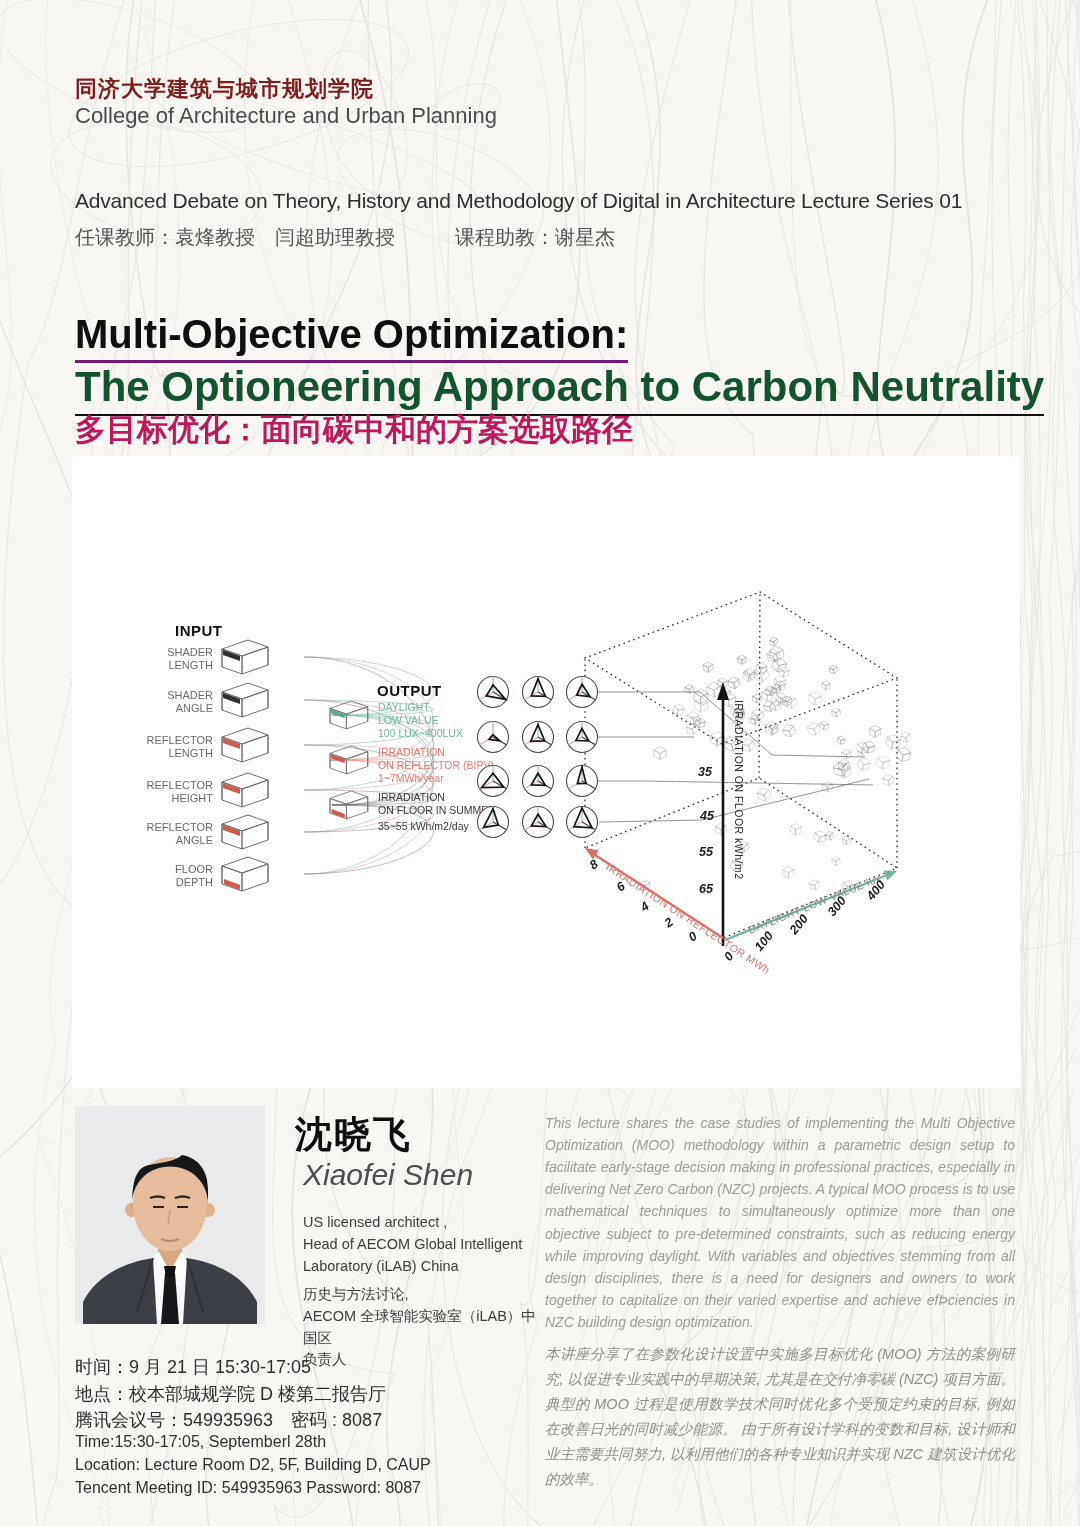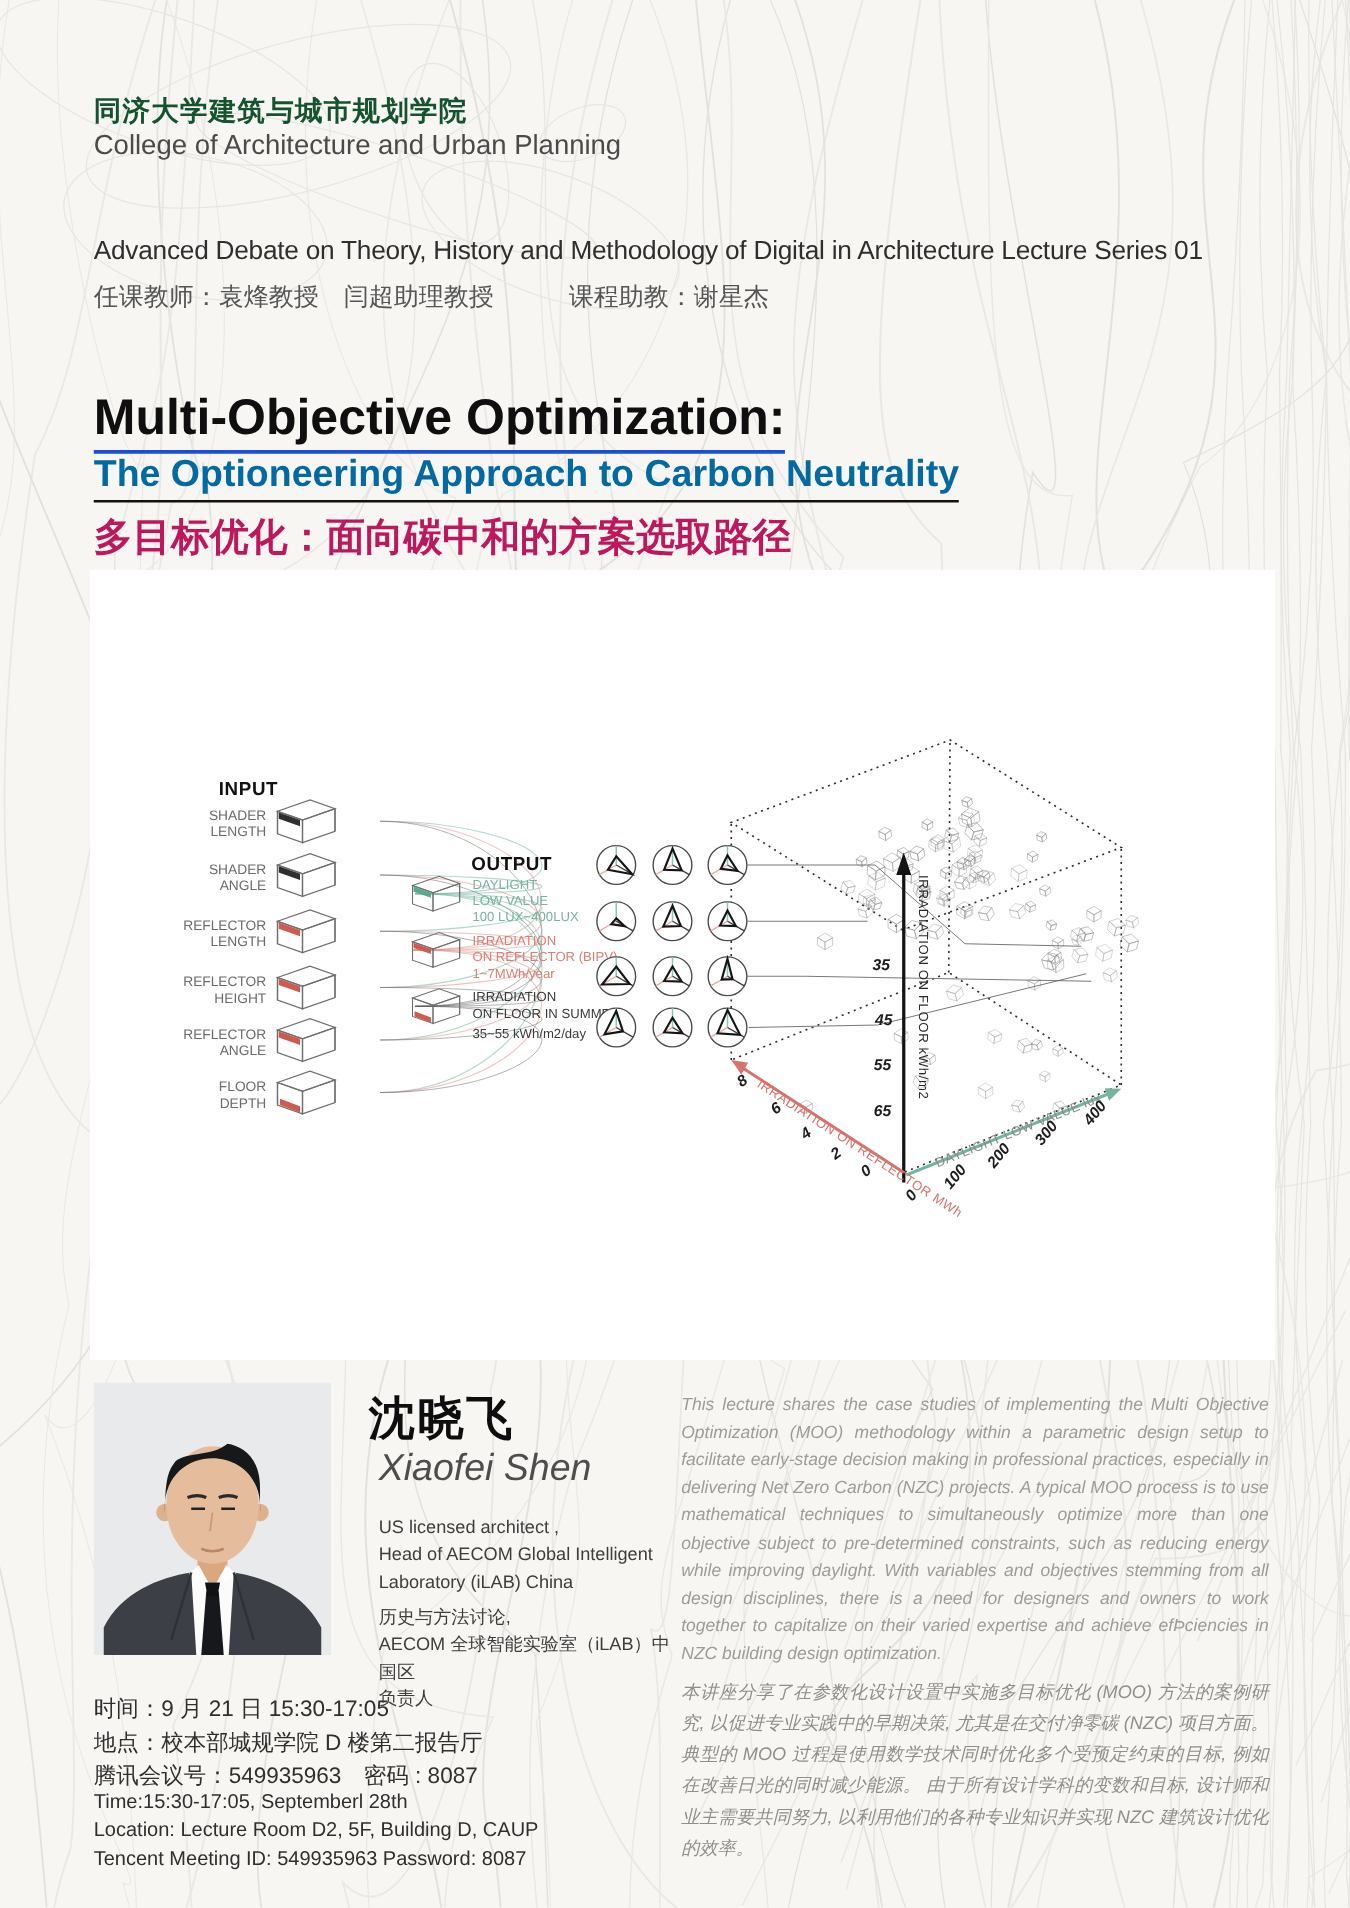--- a/index.html
+++ b/index.html
@@ -3,30 +3,30 @@
 <meta charset="utf-8">
 <style>
   html,body{margin:0;padding:0;}
   body{width:1080px;height:1526px;position:relative;overflow:hidden;
        background:#f7f6f3;font-family:"Liberation Sans","DejaVu Sans",sans-serif;color:#222;}
   .abs{position:absolute;}
   #texture{position:absolute;left:0;top:0;z-index:0;}
   .fig-bg{left:72px;top:456px;width:948px;height:632px;background:#ffffff;z-index:1;}
   #fig{left:72px;top:456px;z-index:2;}
   
-  .school-cn{left:75px;top:74px;font-size:22px;font-weight:600;color:#14532d;letter-spacing:1px;z-index:2;}
+  .school-cn{left:75px;top:74px;font-size:22px;font-weight:600;color:#7f1d1d;letter-spacing:1px;z-index:2;}
   .school-en{left:75px;top:103px;font-size:22px;font-weight:400;color:#4a4a4a;z-index:2;}
   .series-row{left:75px;top:138px;display:flex;gap:62px;z-index:2;}
   .series-cn,.series-num{font-size:33px;font-weight:800;color:#1b1b1b;letter-spacing:1px;}
   .series-en{left:75px;top:189px;font-size:21px;color:#2e2e2e;letter-spacing:-0.2px;z-index:2;}
   .teachers{left:75px;top:224px;font-size:20px;color:#555;font-weight:500;z-index:2;}
   
   .title1{left:75px;top:312px;font-size:40px;font-weight:800;color:#0f0f0f;z-index:2;}
-  .title1 span{border-bottom:3px solid #1d4ed8;padding-bottom:3px;display:inline-block;}
-  .title2{left:75px;top:363px;font-size:30px;font-weight:800;color:#0369a1;z-index:2;}
+  .title1 span{border-bottom:3px solid #701a75;padding-bottom:3px;display:inline-block;}
+  .title2{left:75px;top:363px;font-size:42px;font-weight:800;color:#14532d;z-index:2;}
   .title2 span{border-bottom:2px solid #111;padding-bottom:3px;display:inline-block;}
   .title3{left:75px;top:409px;font-size:31px;font-weight:800;color:#be185d;z-index:2;}
   
   #photo{left:75px;top:1106px;z-index:2;}
   .name-cn{left:295px;top:1110px;font-size:37px;font-weight:800;color:#0e0e0e;letter-spacing:2px;z-index:2;}
   .name-en{left:303px;top:1158px;font-size:30px;font-style:italic;color:#4d4d4d;z-index:2;}
   .bio-en{left:303px;top:1212px;font-size:14.5px;color:#3d3d3d;line-height:1.5;width:225px;z-index:2;}
   .bio-cn{left:303px;top:1284px;font-size:14.5px;color:#3d3d3d;line-height:1.5;width:235px;z-index:2;}
   
   .abstract-en{left:545px;top:1112px;width:470px;font-size:14px;line-height:1.58;

